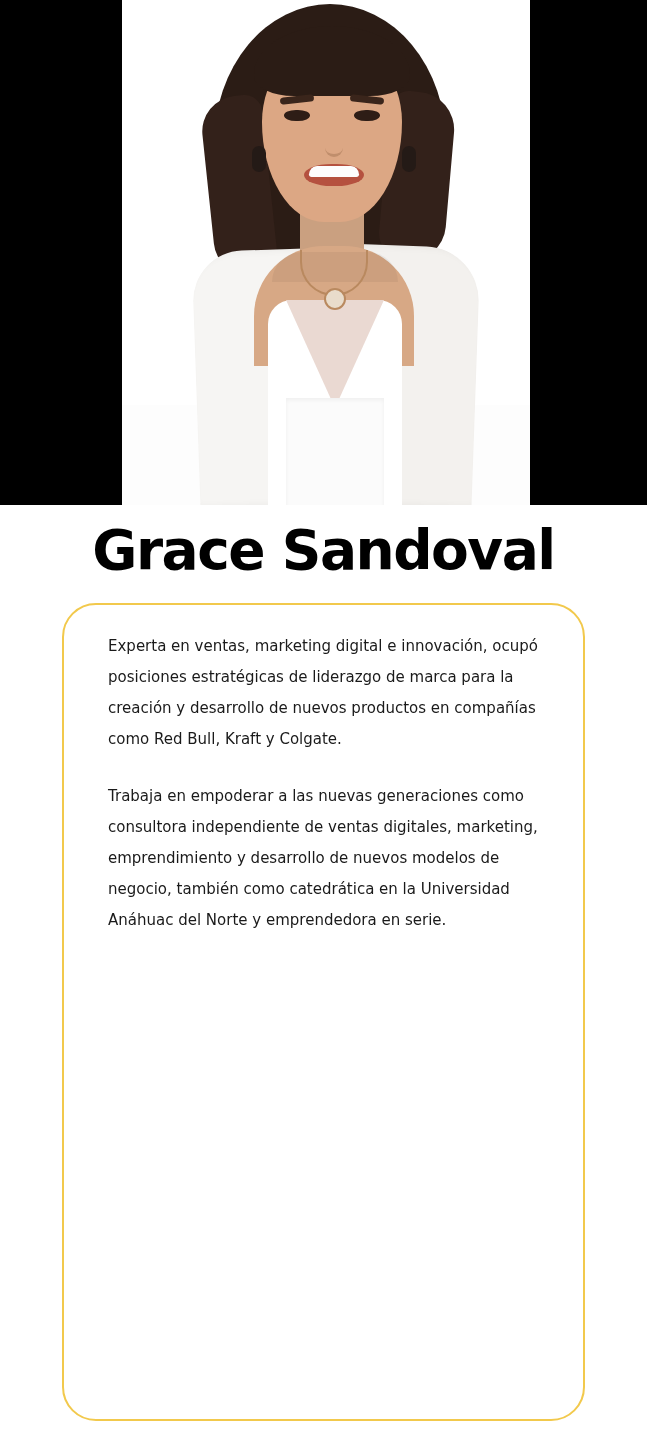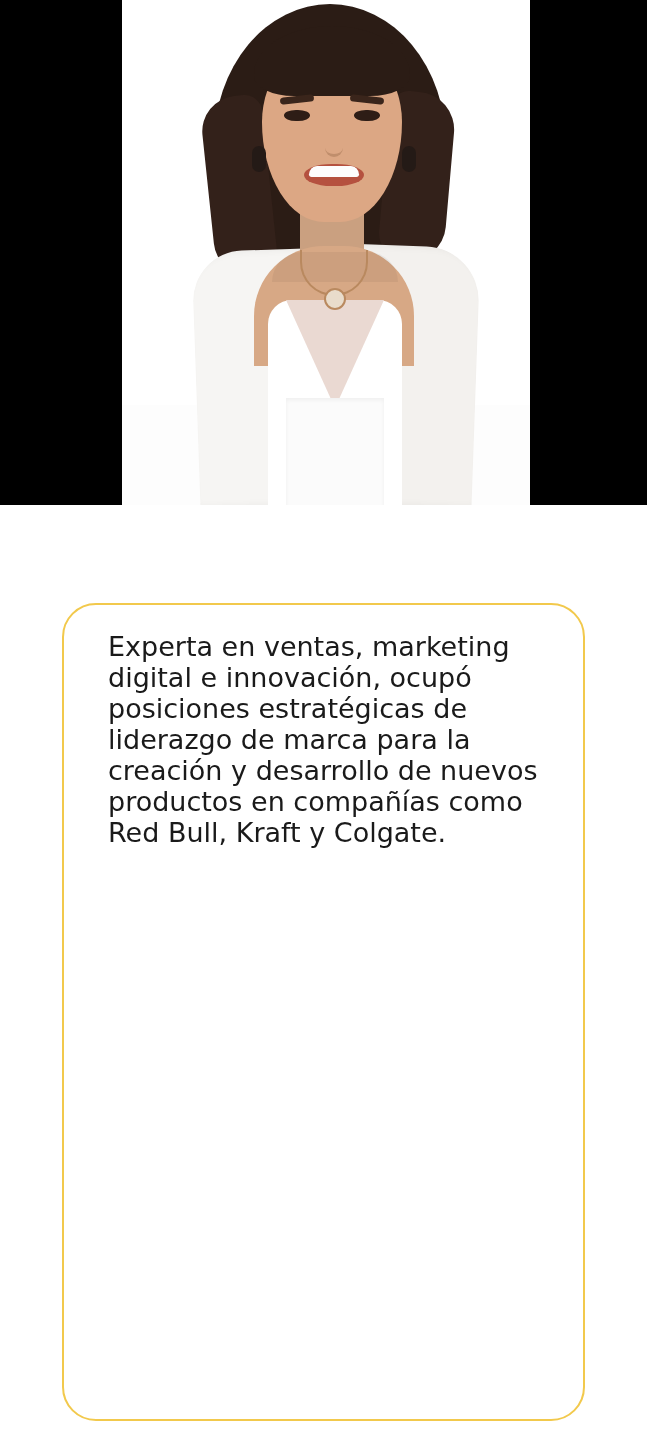--- a/index.html
+++ b/index.html
@@ -312,21 +312,21 @@
     height: 818px;
     box-sizing: border-box;
     border: 2px solid #f2c94c;
     border-radius: 34px;
     background: #ffffff;
     padding: 26px 40px 20px 44px;
   }
   .bio-p {
     margin: 0 0 26px 0;
     font-family: "DejaVu Sans", sans-serif;
-    font-size: 27px;
+    font-size: 15px;
     line-height: 31px;
     color: #1a1a1a;
   }
   .bio-p:last-child { margin-bottom: 0; }
 </style>
 </head>
 <body>
 
 <div class="card">
 
@@ -362,20 +362,22 @@
       <div class="nose"></div>
       <div class="mouth">
         <div class="teeth"></div>
       </div>
       <div class="earring l"></div>
       <div class="earring r"></div>
     </div>
   </div>
 
   <div class="name-band"></div>
+  <div class="name">Grace Sandoval</div>
 
   <div class="bio-wrap">
     <div class="bio-box">
       <p class="bio-p">Experta en ventas, marketing digital e innovación, ocupó posiciones estratégicas de liderazgo de marca para la creación y desarrollo de nuevos productos en compañías como Red Bull, Kraft y Colgate.</p>
+      <p class="bio-p">Trabaja en empoderar a las nuevas generaciones como consultora independiente de ventas digitales, marketing, emprendimiento y desarrollo de nuevos modelos de negocio, también como catedrática en la Universidad Anáhuac del Norte y emprendedora en serie.</p>
     </div>
   </div>
 
 </div>
 
 </body></html>

